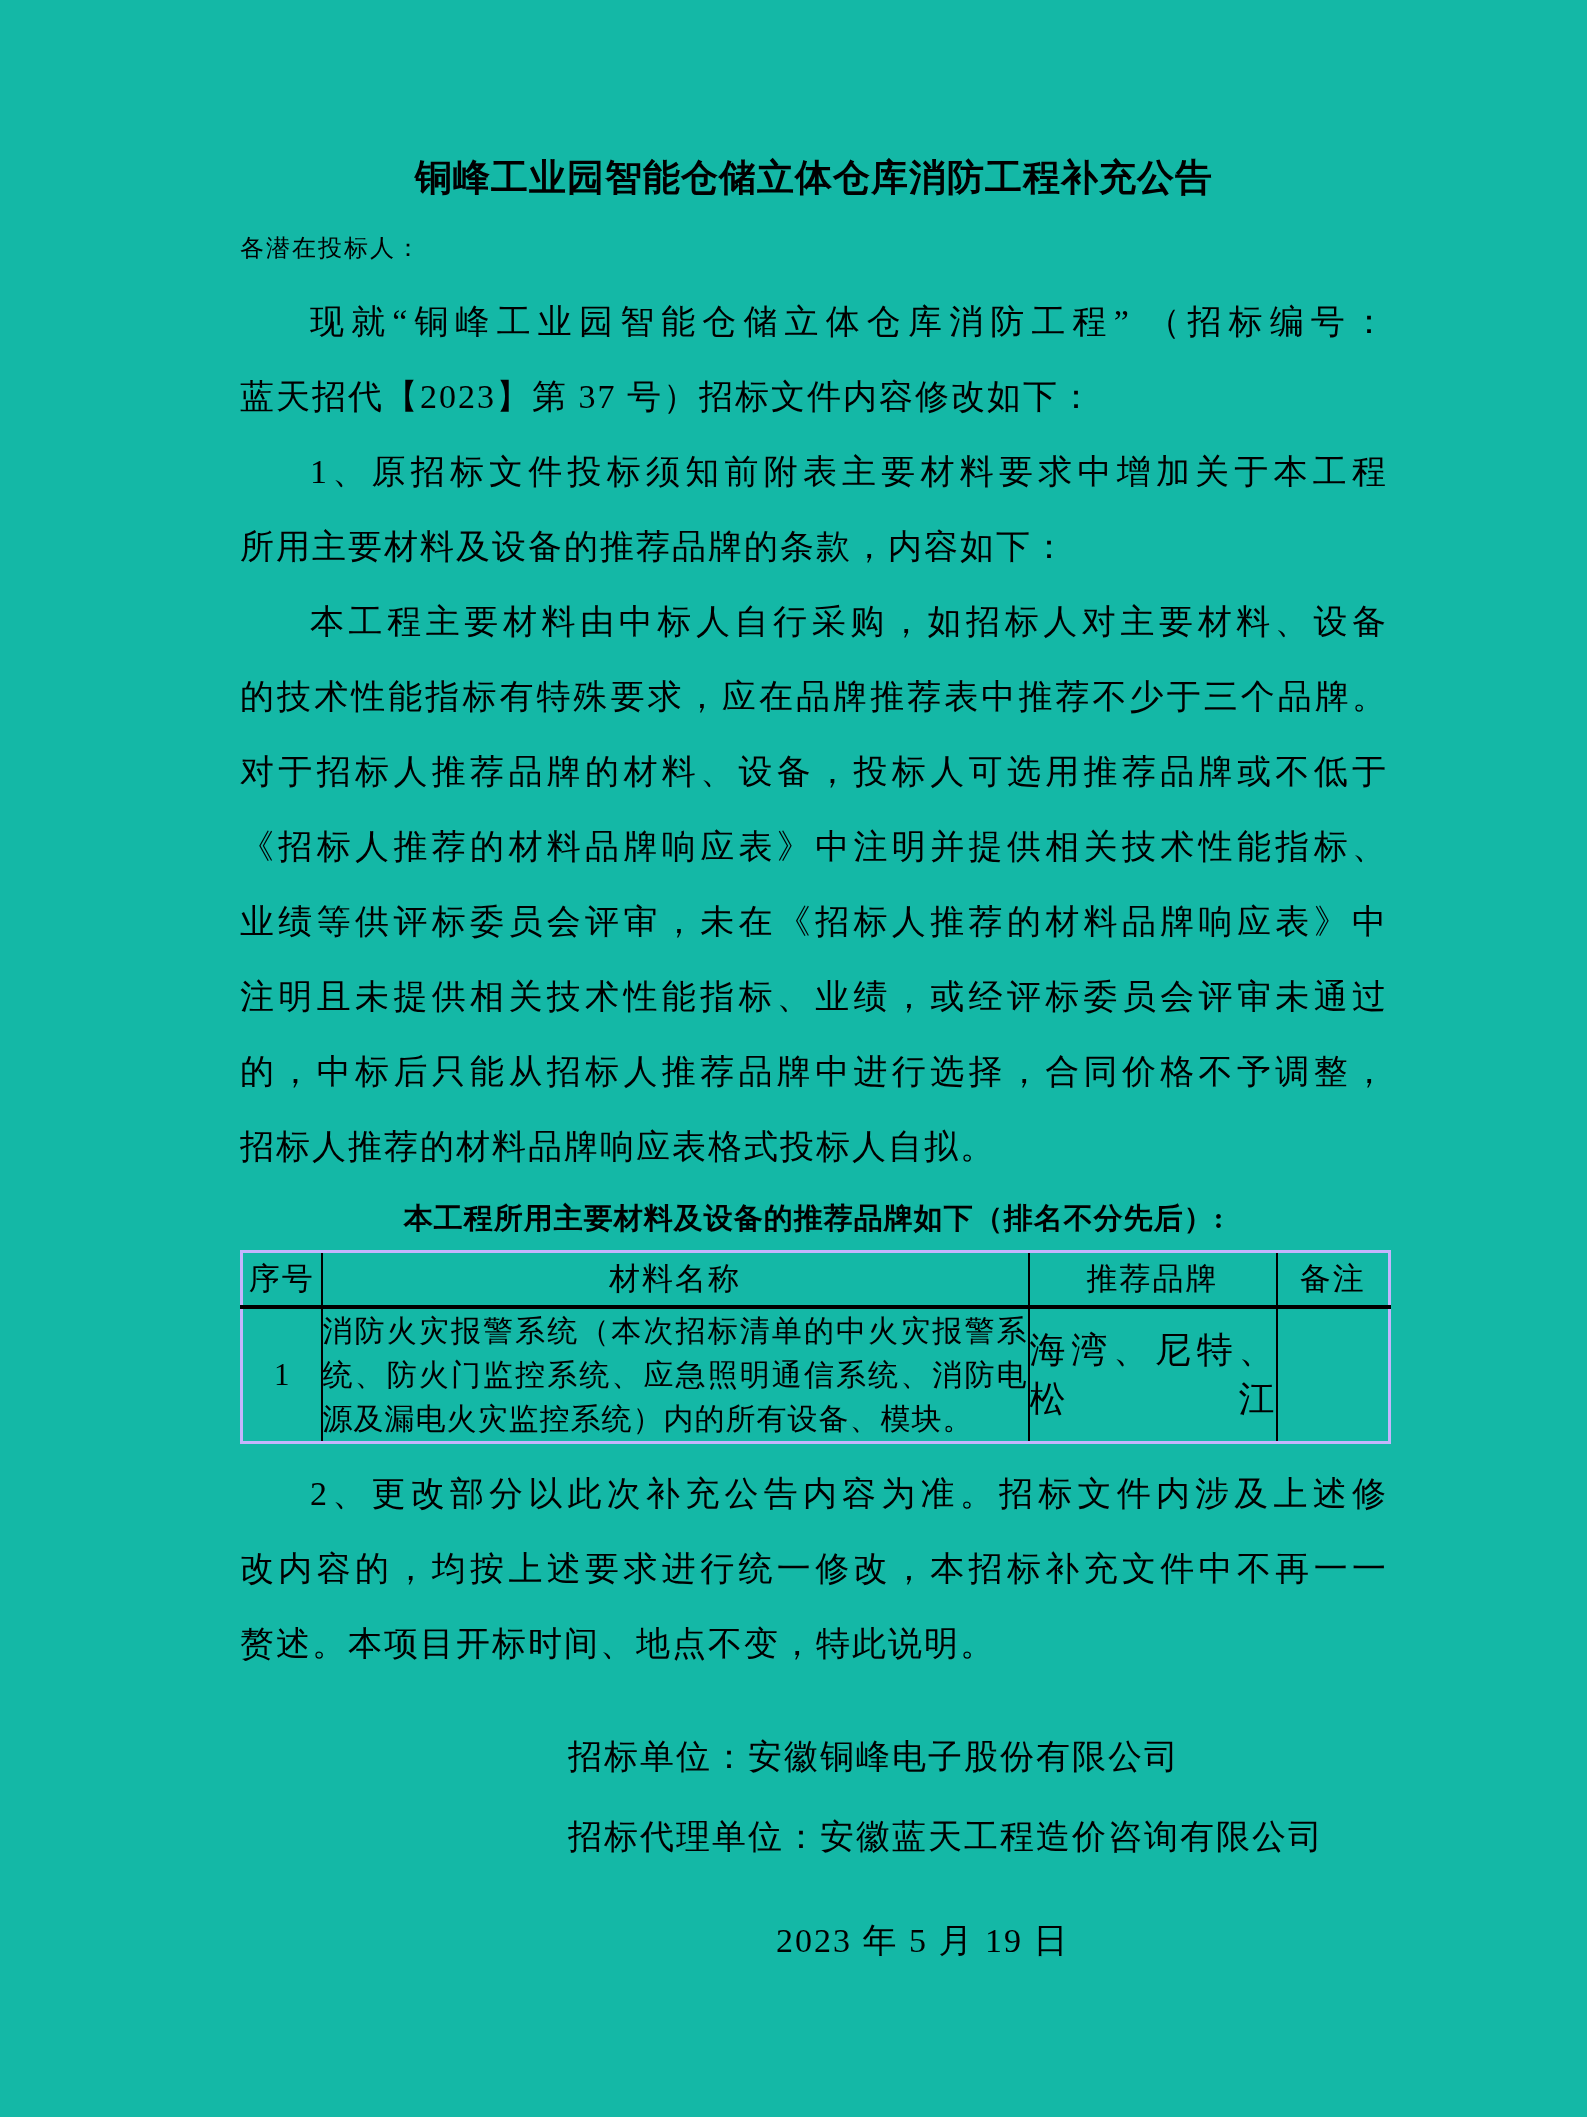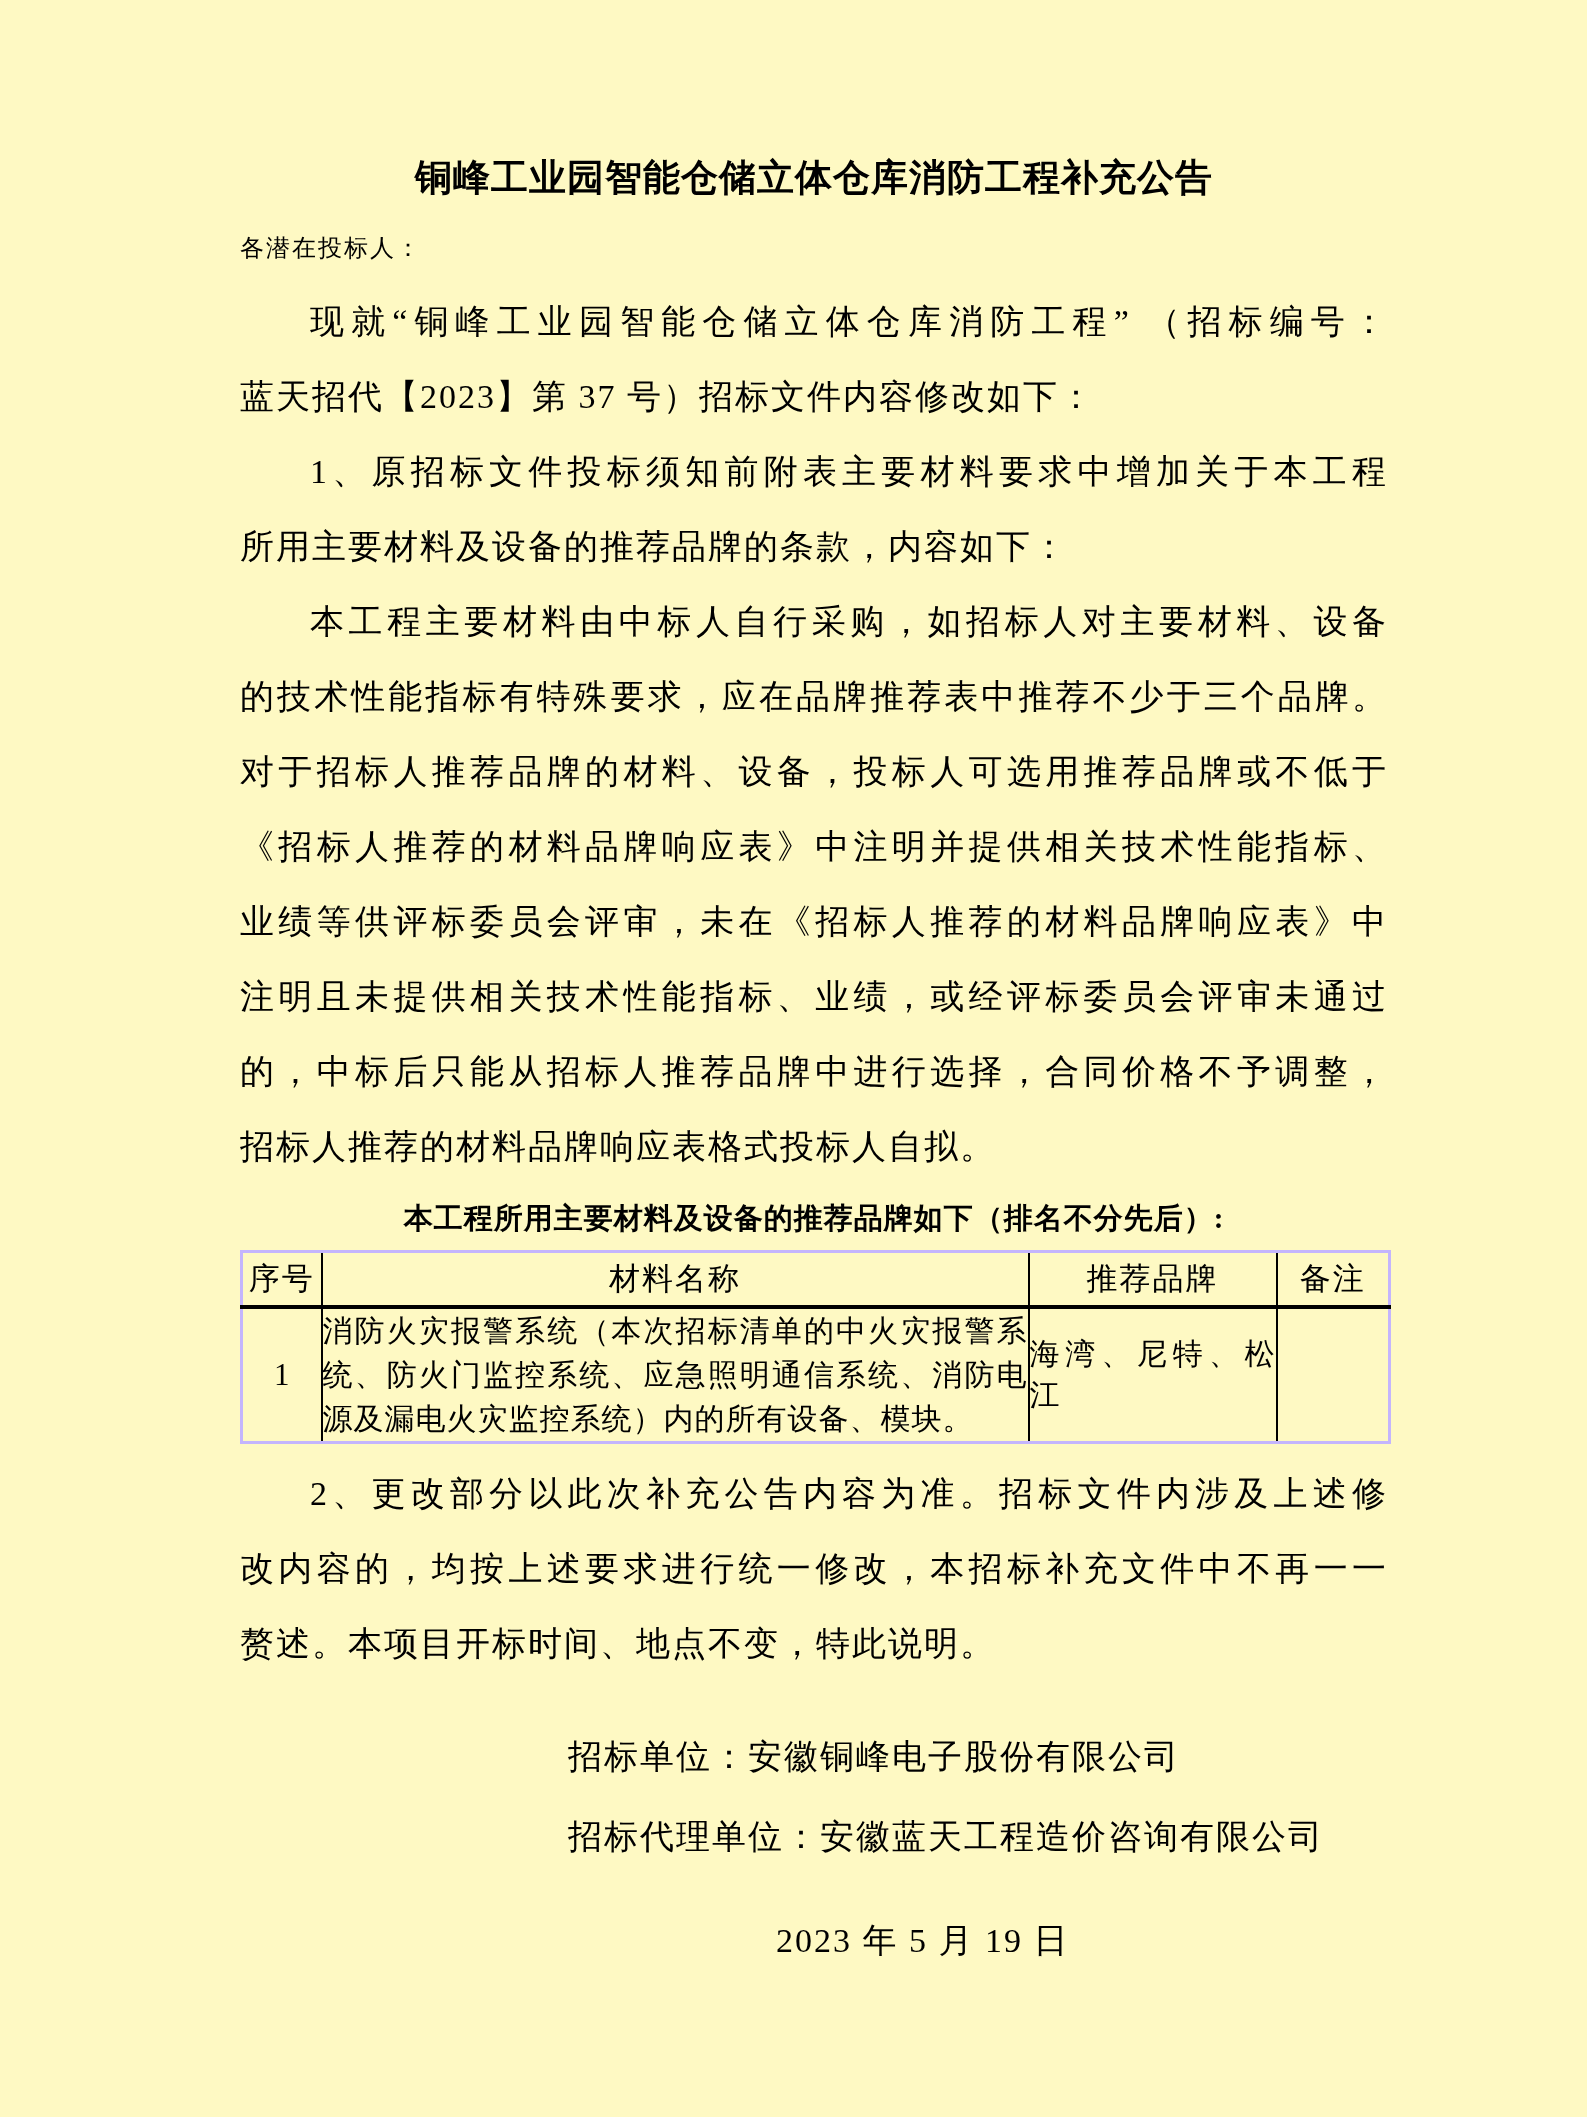--- a/index.html
+++ b/index.html
@@ -5,21 +5,21 @@
   html, body {
     margin: 0;
     padding: 0;
     background: #e8e8e8;
   }
   .page {
     position: relative;
     width: 1587px;
     height: 2117px;
     margin: 0 auto;
-    background: #fef9c3;
+    background: #14b8a6;
     color: #000000;
     font-family: "Liberation Serif", "DejaVu Serif", serif;
     overflow: hidden;
   }
   .content {
     position: absolute;
     left: 240px;
     top: 0;
     width: 1148px;
   }
@@ -87,21 +87,21 @@
   td.material-cell {
     font-size: 30px;
     letter-spacing: 1px;
     line-height: 44px;
     text-align: justify;
     padding: 2px 2px;
     height: 128px;
     margin-top: 21px;
   }
   td.brands-cell {
-    font-size: 30px;
+    font-size: 36px;
     letter-spacing: 1px;
     text-align: justify;
     text-align-last: justify;
     padding: 0 2px;
   }
   .closing-lines {
     margin-top: 12px;
   }
   .signature {
     margin-top: 36px;

